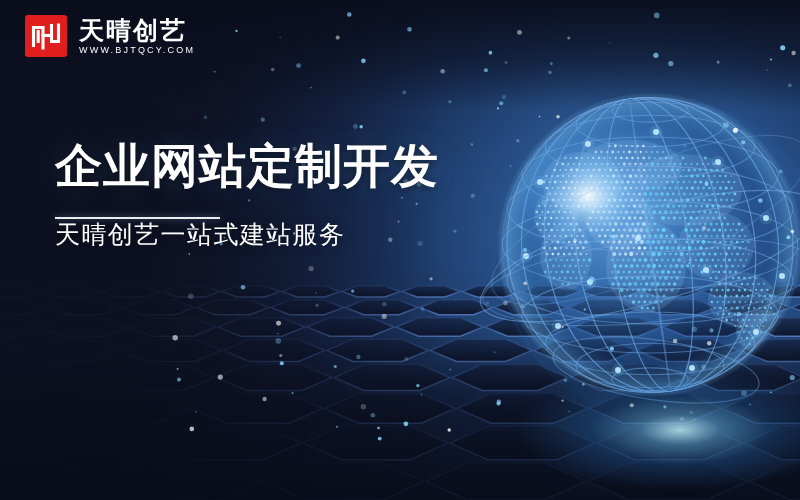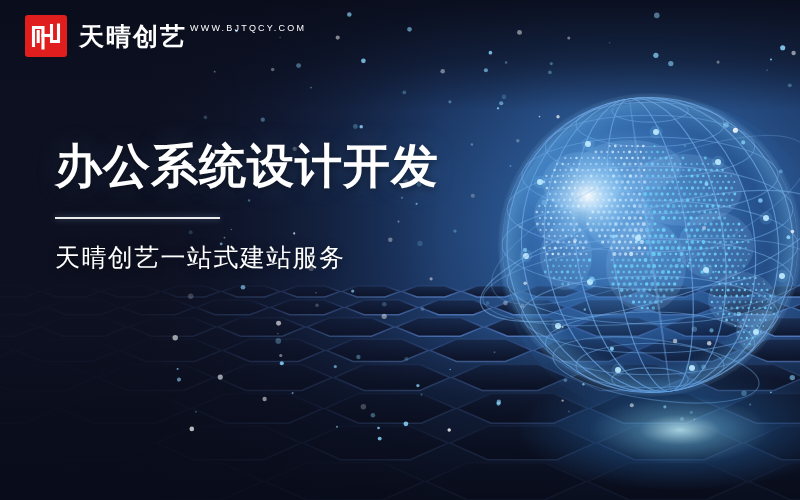--- a/index.html
+++ b/index.html
@@ -67,21 +67,21 @@
   .particles { position:absolute; inset:0; pointer-events:none; }
   .particles svg { display:block; }
 
   
   .logo {
     position:absolute; left:24px; top:14px;
     display:flex; align-items:center; gap:11px;
     z-index:40;
   }
   .logo-mark { width:44px; height:44px; display:block; }
-  .logo-text { display:flex; flex-direction:row; gap:3px; }
+  .logo-text { display:flex; flex-direction:column; gap:3px; }
   .logo-cn {
     font-size:25px; line-height:1;
     color:#ffffff; font-weight:700;
     letter-spacing:2px;
     font-family:"Liberation Sans","DejaVu Sans",sans-serif;
   }
   .logo-url {
     font-size:9px; line-height:1;
     color:#ffffff; font-weight:400;
     letter-spacing:2.2px;
@@ -111,21 +111,20 @@
     white-space:nowrap;
   }
   .rule {
     margin-top:24px;
     width:165px; height:2px;
     background:#ffffff;
     opacity:.92;
     box-shadow:0 0 6px rgba(160,210,255,.5);
   }
   .tagline {
-    margin-top:23px;
     font-size:25px; line-height:1.2;
     font-weight:400;
     color:#ffffff;
     letter-spacing:1.4px;
     font-family:"Liberation Sans","DejaVu Sans",sans-serif;
     text-shadow:0 1px 8px rgba(0,0,0,.5);
     white-space:nowrap;
   }
 </style>
 </head>
@@ -1374,18 +1373,18 @@
         <path d="M14.2 17.5 L14.2 27.5"></path>
       </g>
     </svg>
     <div class="logo-text">
       <div class="logo-cn">天晴创艺</div>
       <div class="logo-url">WWW.BJTQCY.COM</div>
     </div>
   </div>
 
   <div class="copy">
-    <div class="headline">办公系统设计开发</div>
+    <div class="headline">企业网站定制开发</div>
     <div class="rule"></div>
     <div class="tagline">天晴创艺一站式建站服务</div>
   </div>
 
 </div>
 
 </body></html>

